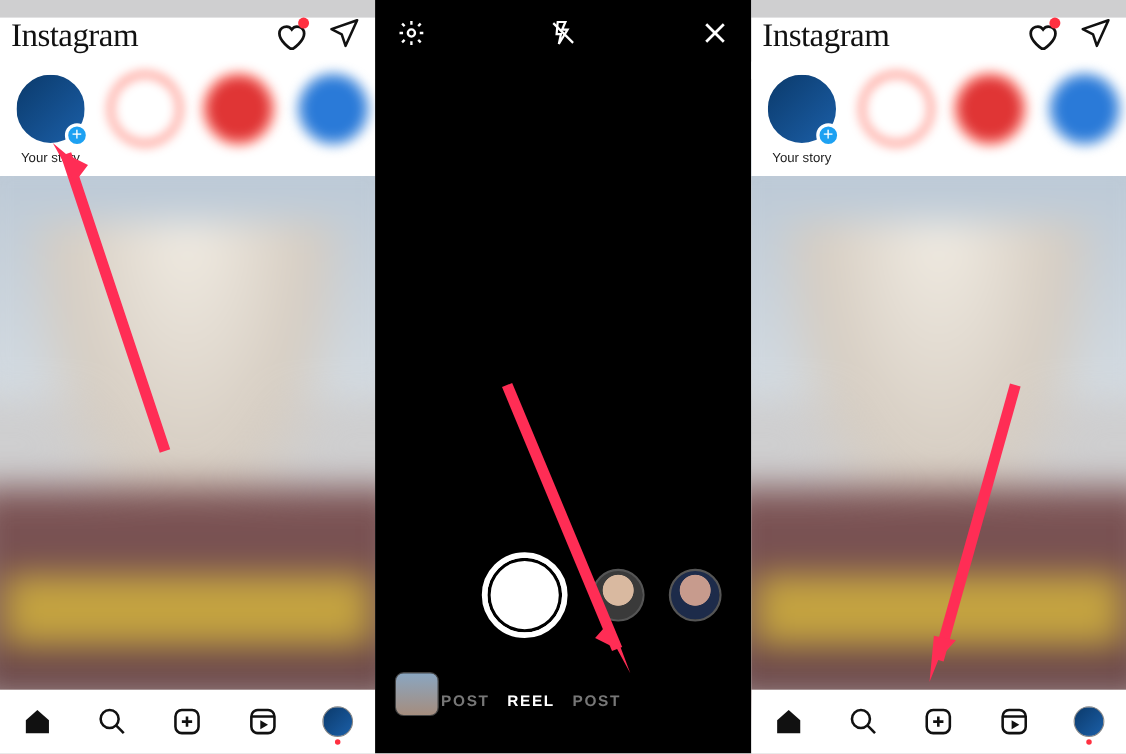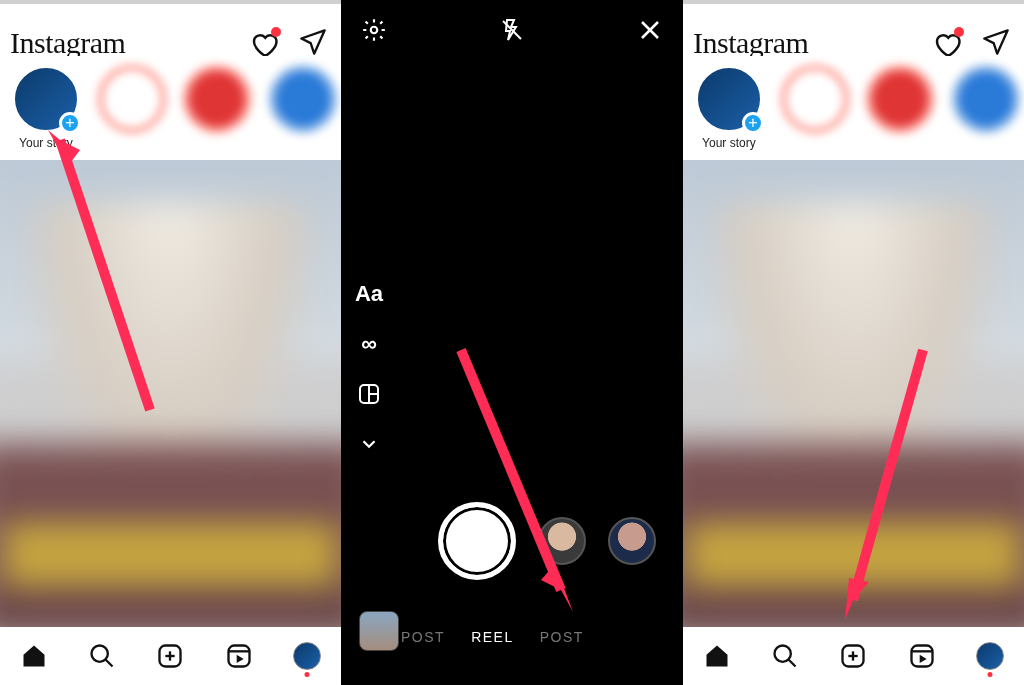--- a/index.html
+++ b/index.html
@@ -12,21 +12,21 @@
     
     .feed-bg { position:absolute; inset:0; filter:blur(14px); transform:scale(1.15); }
     .feed-bg div { position:absolute; }
     .bg-sky { left:0; top:160px; right:0; height:200px; background:linear-gradient(#b9c7d5,#d4dbe1); }
     .bg-temple { left:10%; top:220px; width:80%; height:280px; background:radial-gradient(ellipse at 50% 0%,#f1ece3 0%,#d6cdc2 50%,transparent 70%); }
     .bg-lower { left:0; right:0; top:430px; height:170px; background:linear-gradient(#7d5455,#6b4849); }
     .bg-cap { left:0; bottom:120px; right:0; height:70px; }
     .bg-cap::before,.bg-cap::after { content:""; display:block; height:20px; margin:8px 24px; background:#e5c63b; border-radius:6px; filter:blur(3px); }
 
     
-    .hdr { position:absolute; left:0; top:4px; right:0; height:56px; background:#fff; display:flex; align-items:flex-end; padding:0 14px 0 10px; justify-content:space-between; z-index:5; }
+    .hdr { position:absolute; left:0; top:16px; right:0; height:56px; background:#fff; display:flex; align-items:flex-start; padding:0 14px 0 10px; justify-content:space-between; z-index:5; }
     .logo { font-family:"Brush Script MT","Segoe Script",cursive; font-size:30px; font-weight:500; letter-spacing:-0.5px; color:#111; }
     .hdr-icons { display:flex; gap:20px; align-items:center; }
     .heart { width:30px; height:30px; position:relative; }
     .heart svg { width:30px; height:30px; }
     .heart .dot { position:absolute; top:-2px; right:-2px; width:10px; height:10px; background:#ff3040; border-radius:50%; }
     .send svg { width:28px; height:28px; }
 
     
     .stories { position:absolute; left:0; top:56px; right:0; height:104px; background:#fff; display:flex; align-items:center; padding-left:8px; gap:10px; z-index:5; }
     .story { width:78px; text-align:center; }
@@ -54,21 +54,21 @@
     .cam-top .ic { width:30px; height:30px; display:flex; align-items:center; justify-content:center; }
     .cam-top svg { stroke:#fff; fill:none; }
     .cam-left { position:absolute; left:14px; top:280px; display:flex; flex-direction:column; gap:22px; color:#fff; z-index:3; }
     .cam-left .tool { width:28px; height:28px; display:flex; align-items:center; justify-content:center; font-size:22px; font-weight:600; }
     .cam-left svg { stroke:#fff; fill:none; }
     .shutter-row { position:absolute; left:0; right:0; bottom:100px; height:88px; display:flex; align-items:center; justify-content:center; gap:22px; z-index:3; }
     .shutter { width:78px; height:78px; border-radius:50%; background:#fff; border:5px solid #fff; box-shadow:inset 0 0 0 3px #000; }
     .filter-bubble { width:48px; height:48px; border-radius:50%; background:#555; border:2px solid #555; overflow:hidden; }
     .filter-bubble.b1 { background:radial-gradient(circle at 50% 40%,#d9b9a0 0 40%,#3a3a3a 42% 100%); }
     .filter-bubble.b2 { background:radial-gradient(circle at 50% 40%,#c79b8d 0 40%,#1d2b4a 42% 100%); }
-    .cam-modes { position:absolute; left:0; right:0; bottom:40px; display:flex; gap:26px; align-items:center; font-size:14px; font-weight:400; letter-spacing:1.5px; padding-left:60px; z-index:3; }
+    .cam-modes { position:absolute; left:0; right:0; bottom:40px; display:flex; gap:16px; align-items:center; font-size:14px; font-weight:700; letter-spacing:1.5px; padding-left:60px; z-index:3; }
     .cam-modes .m { color:#777; }
     .cam-modes .m.active { color:#fff; }
     .gallery-thumb { position:absolute; left:18px; bottom:34px; width:40px; height:40px; border-radius:8px; background:linear-gradient(#8aa6c1,#a58d7e); border:1px solid #444; z-index:3; }
 
     
     .arrow { position:absolute; z-index:20; pointer-events:none; }
     .arrow svg { overflow:visible; }
     .arrow line { stroke:#ff2d55; stroke-width:10; }
     .arrow polygon { fill:#ff2d55; }
   </style>
@@ -185,36 +185,20 @@
           </svg>
         </div>
       <div class="ic">
           <svg viewBox="0 0 24 24" width="24" height="24">
             <line x1="4" y1="4" x2="20" y2="20" stroke-width="2.5"></line>
             <line x1="20" y1="4" x2="4" y2="20" stroke-width="2.5"></line>
           </svg>
         </div>
     </div>
 
-    <div class="cam-left">
-      <div class="tool">Aa</div>
-      <div class="tool">∞</div>
-      <div class="tool">
-          <svg viewBox="0 0 24 24" width="24" height="24">
-            <rect x="3" y="3" width="18" height="18" rx="4" stroke-width="2"></rect>
-            <line x1="12" y1="3" x2="12" y2="21" stroke-width="2"></line>
-            <line x1="12" y1="12" x2="21" y2="12" stroke-width="2"></line>
-          </svg>
-        </div>
-      <div class="tool">
-          <svg viewBox="0 0 24 24" width="22" height="22">
-            <path d="M6 9l6 6 6-6" stroke-width="2.5"></path>
-          </svg>
-        </div>
-    </div>
 
     <div class="shutter-row">
       <div style="width:48px"></div>
       <div class="shutter"></div>
       <div class="filter-bubble b1"></div>
       <div class="filter-bubble b2"></div>
     </div>
 
     <div class="gallery-thumb"></div>
 

